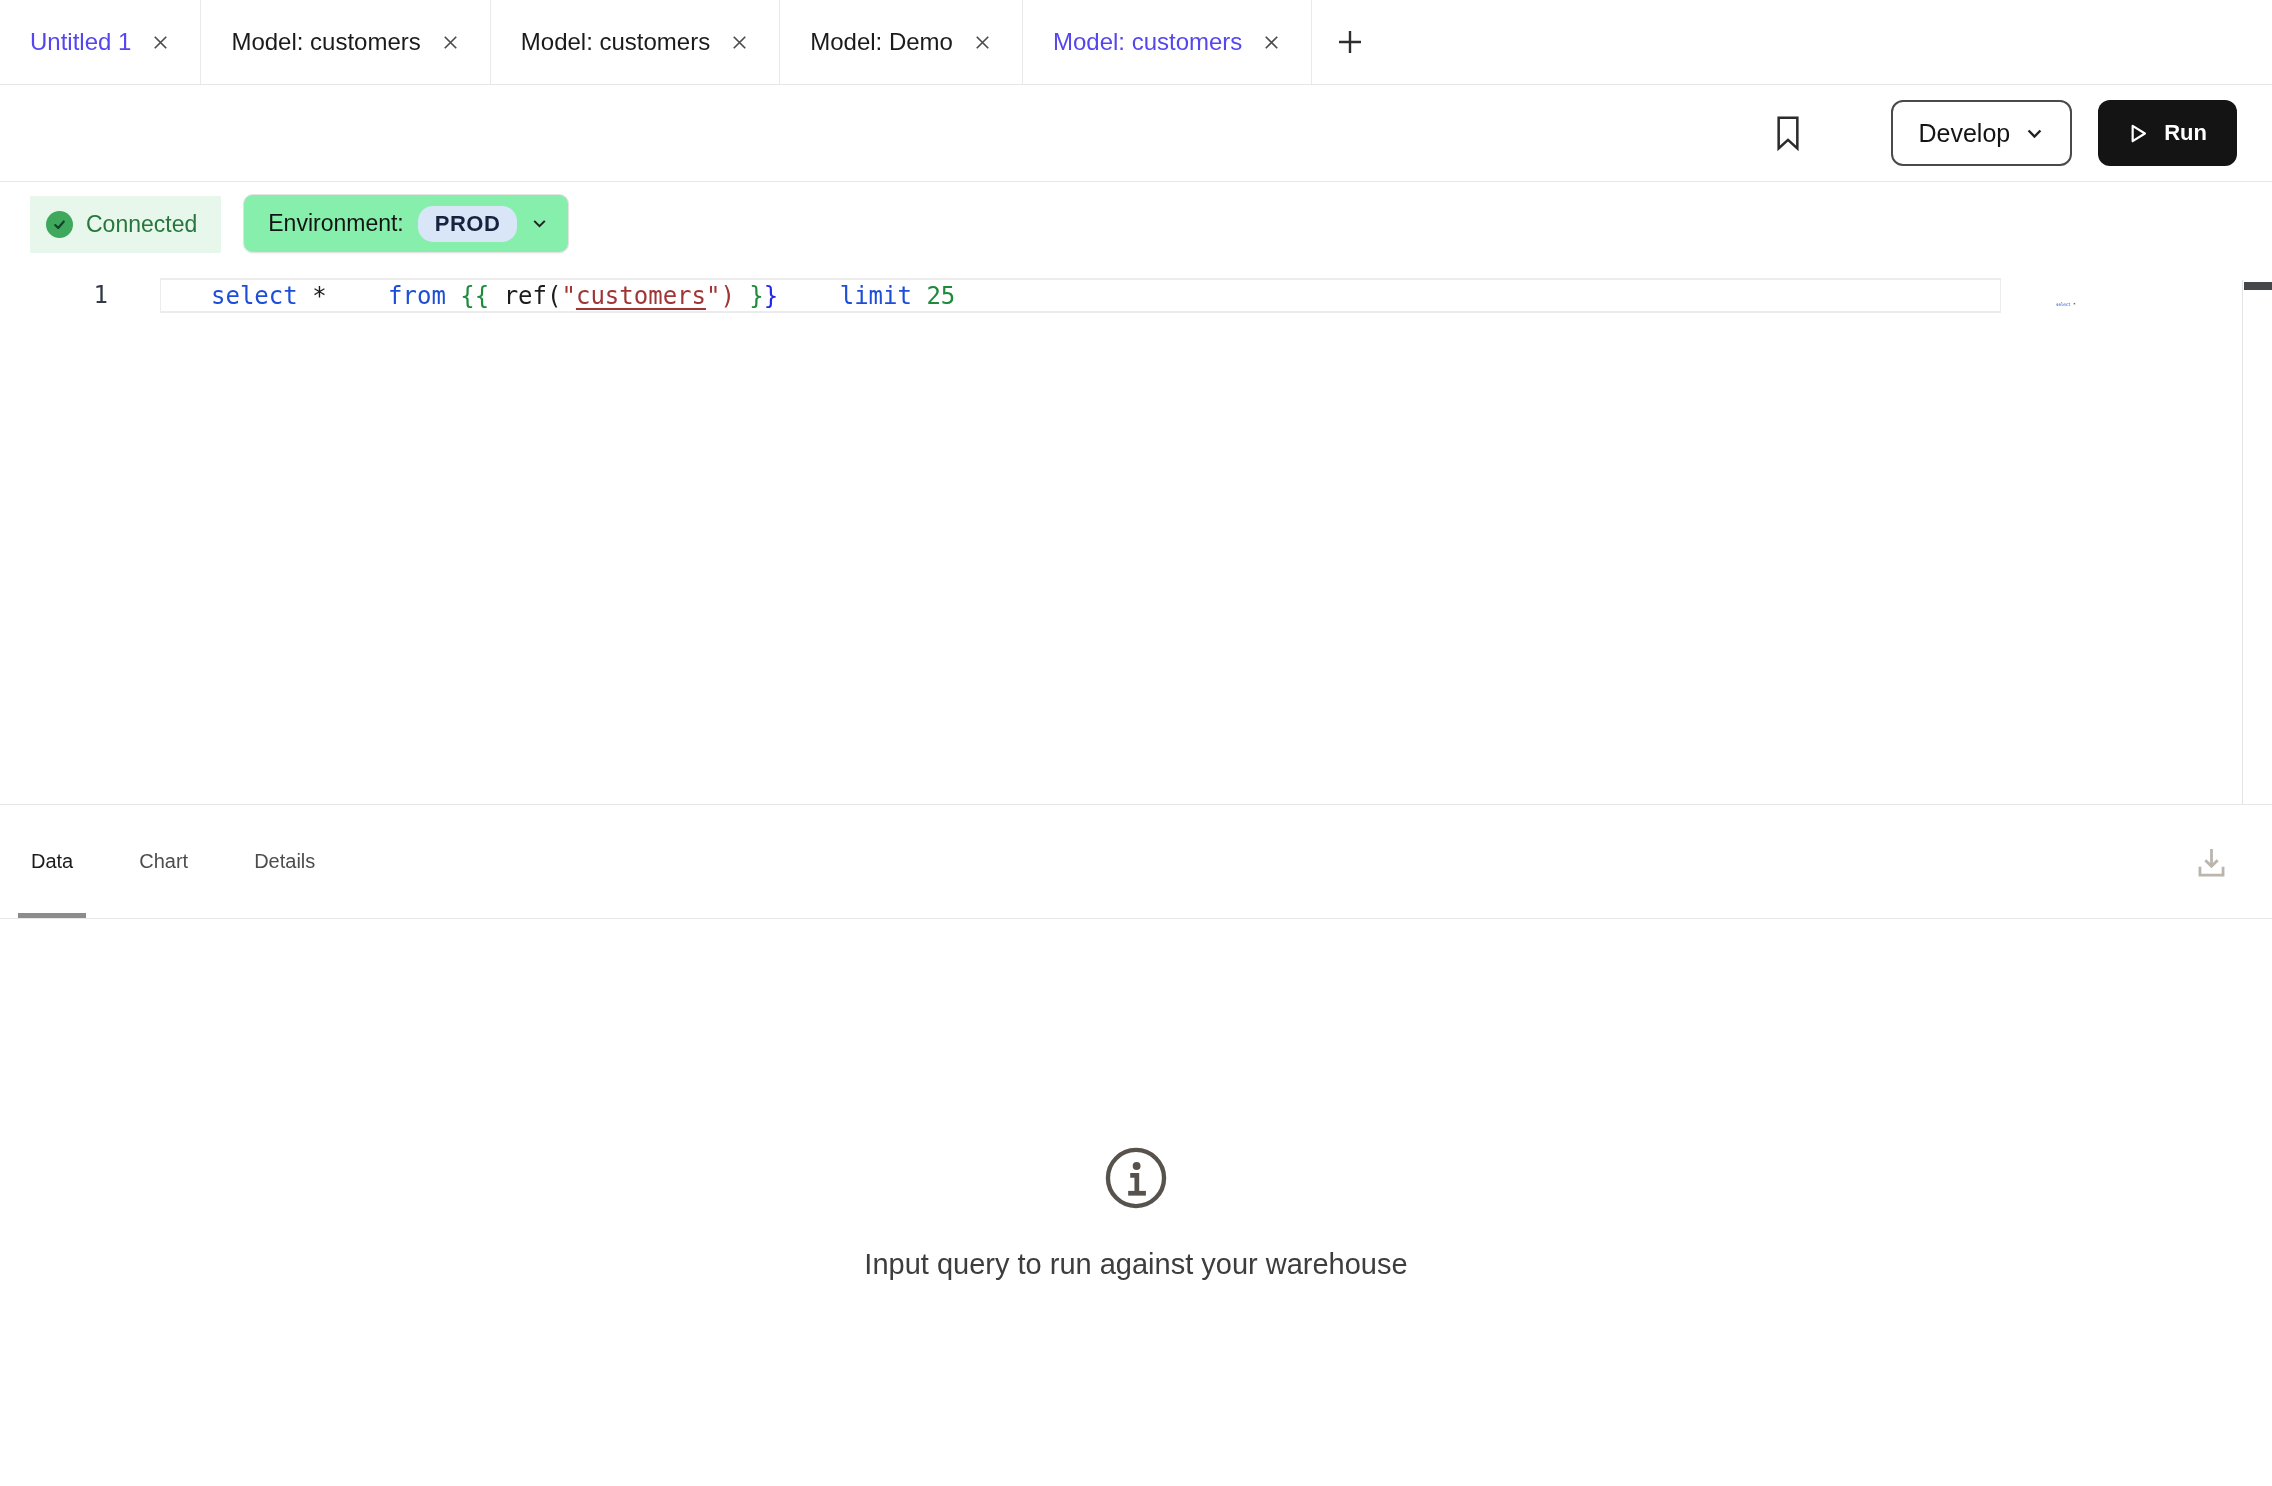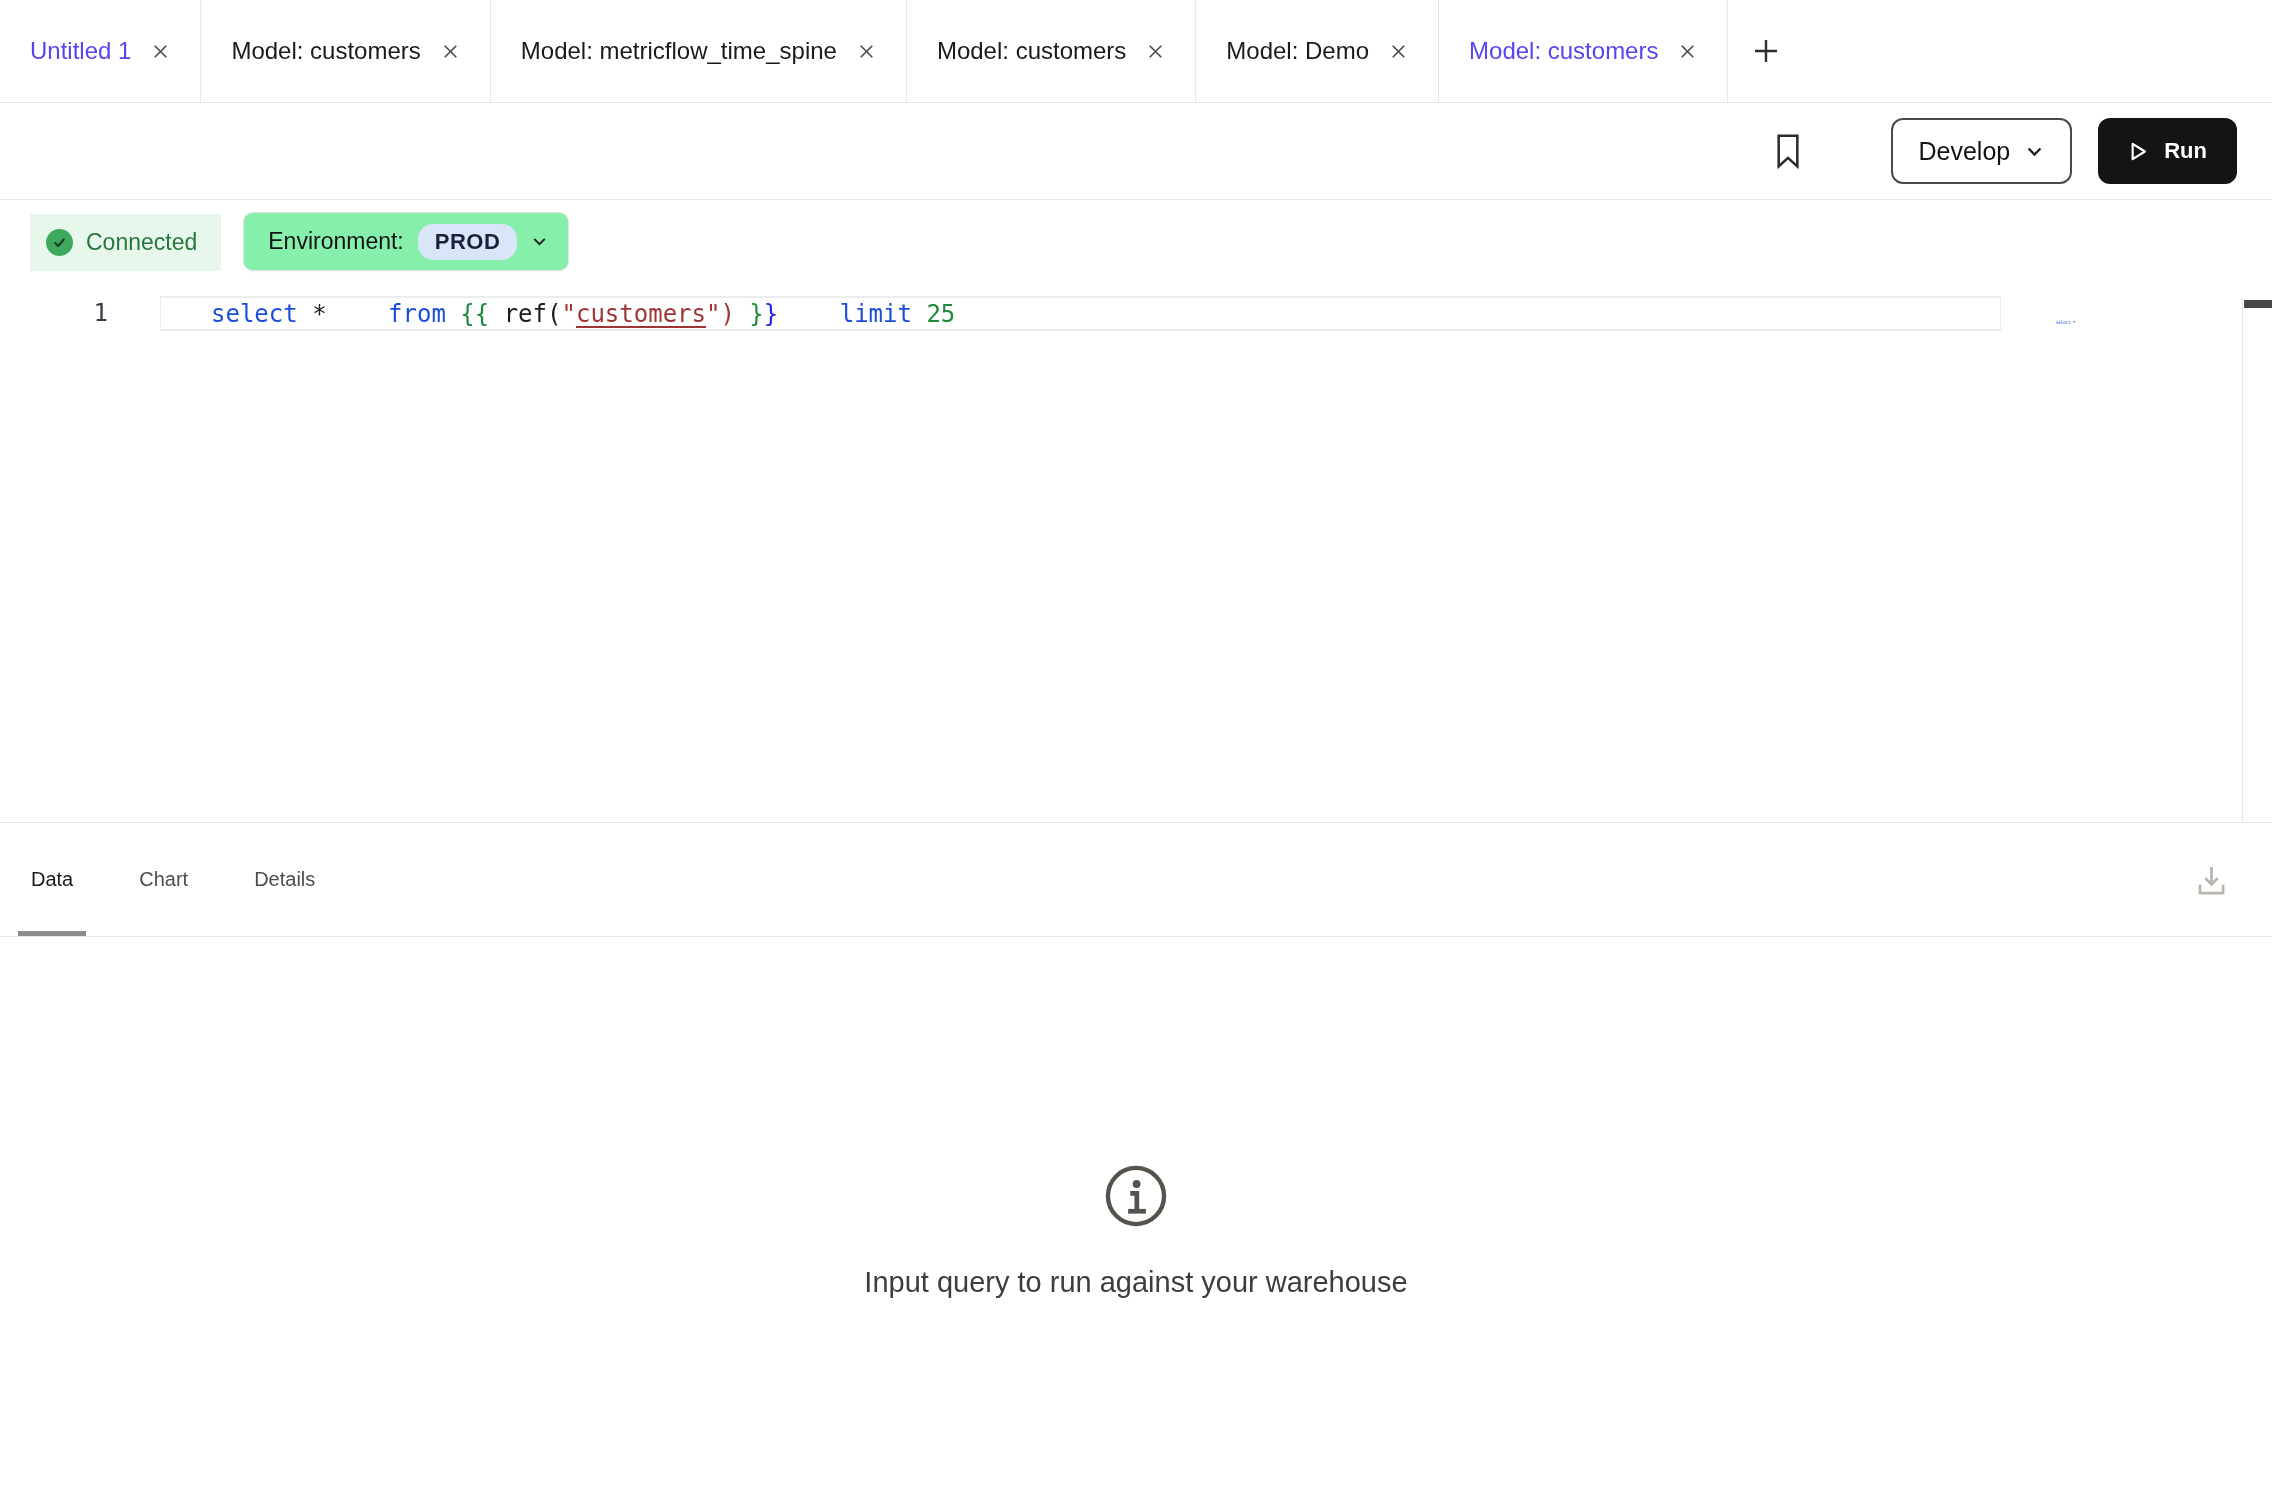--- a/index.html
+++ b/index.html
@@ -1,21 +1,21 @@
 <!DOCTYPE html>
 <html><head>
 <meta charset="utf-8">
 <style>
   * { margin:0; padding:0; box-sizing:border-box; }
   html,body { background:#fff; }
   body { font-family:"Liberation Sans", sans-serif; color:#1b1b1b; }
   .page { position:relative; width:2272px; height:1486px; background:#fff; overflow:hidden; }
 
   
-  .tabbar { height:103px; display:flex; align-items:stretch; border-bottom:1px solid #e7e7e7; background:#fff; }
+  .tabbar { height:85px; display:flex; align-items:stretch; border-bottom:1px solid #e7e7e7; background:#fff; }
   .tabs { display:flex; align-items:stretch; }
   .tab { display:flex; align-items:center; gap:18px; padding:0 28px 0 30px; border-right:1px solid #e9e9e9; font-size:24px; color:#1b1b1b; cursor:pointer; background:#fff; }
   .tab .tab-label { white-space:nowrap; }
   .tab.purple .tab-label { color:#5646ef; }
   .tab svg { flex:0 0 auto; }
   .newtab { display:flex; align-items:center; justify-content:center; width:76px; cursor:pointer; }
 
   
   .toolbar { height:97px; border-bottom:1px solid #e7e7e7; display:flex; align-items:center; justify-content:flex-end; padding-right:35px; gap:26px; background:#fff; }
   .bookmark-btn { background:none; border:none; padding:4px; margin-right:12px; cursor:pointer; display:flex; }
@@ -66,26 +66,20 @@
   <div class="tabbar">
     <div class="tabs">
         <div class="tab purple">
           <span class="tab-label">Untitled 1</span>
           <svg width="23" height="23" viewBox="0 0 22 22">
             <path d="M5.5 5.5 L16.5 16.5 M16.5 5.5 L5.5 16.5" stroke="#4b4b4b" stroke-width="1.6" fill="none"></path>
           </svg>
         </div>
         <div class="tab">
           <span class="tab-label">Model: customers</span>
-          <svg width="23" height="23" viewBox="0 0 22 22">
-            <path d="M5.5 5.5 L16.5 16.5 M16.5 5.5 L5.5 16.5" stroke="#4b4b4b" stroke-width="1.6" fill="none"></path>
-          </svg>
-        </div>
-        <div class="tab">
-          <span class="tab-label">Model: metricflow_time_spine</span>
           <svg width="23" height="23" viewBox="0 0 22 22">
             <path d="M5.5 5.5 L16.5 16.5 M16.5 5.5 L5.5 16.5" stroke="#4b4b4b" stroke-width="1.6" fill="none"></path>
           </svg>
         </div>
         <div class="tab">
           <span class="tab-label">Model: customers</span>
           <svg width="23" height="23" viewBox="0 0 22 22">
             <path d="M5.5 5.5 L16.5 16.5 M16.5 5.5 L5.5 16.5" stroke="#4b4b4b" stroke-width="1.6" fill="none"></path>
           </svg>
         </div>

